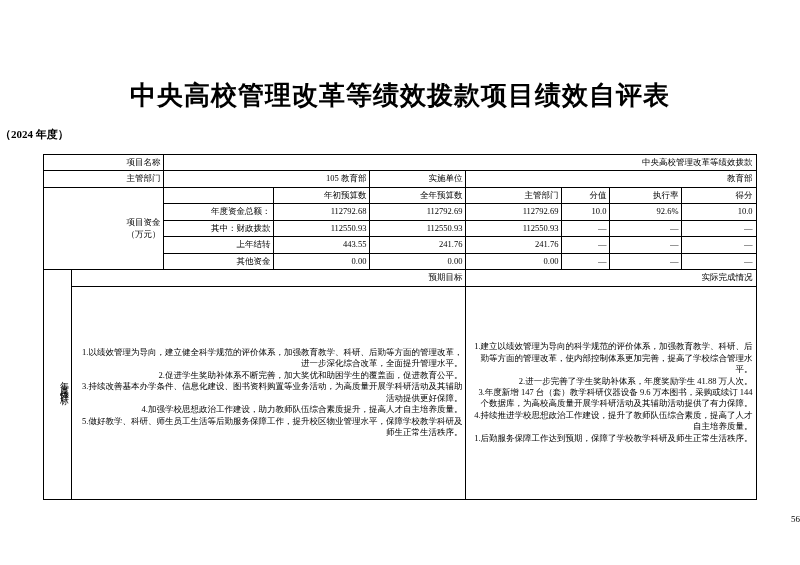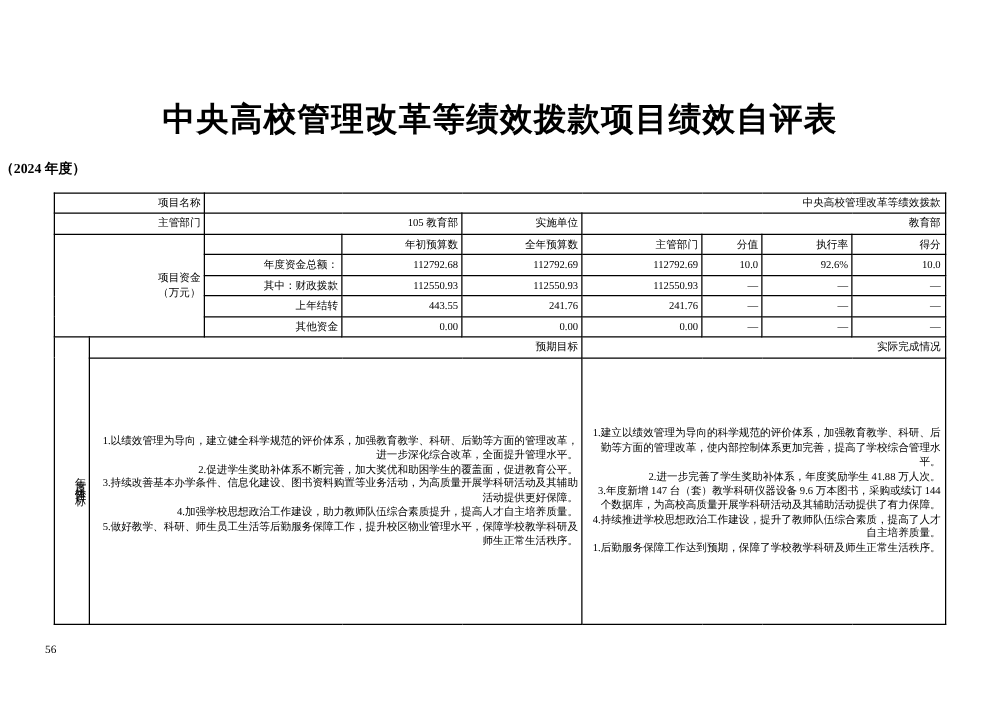--- a/index.html
+++ b/index.html
@@ -60,26 +60,25 @@
   }
   td.goal-cell {
     text-align: left;
     vertical-align: top;
     padding: 6px 8px 8px 8px;
     font-size: 8.3px;
     line-height: 1.75;
   }
   .goal-line { white-space: normal; }
   .page-num {
-    text-align: left;
+    text-align: right;
     font-size: 9px;
     margin-top: 14px;
     color: #000;
     font-family: "Liberation Serif", serif;
-    margin-left: 36px;
   }
 </style>
 </head>
 <body>
 
 <div class="page">
 
   <div class="doc-title">中央高校管理改革等绩效拨款项目绩效自评表</div>
   <div class="doc-subtitle">（2024 年度）</div>
 

